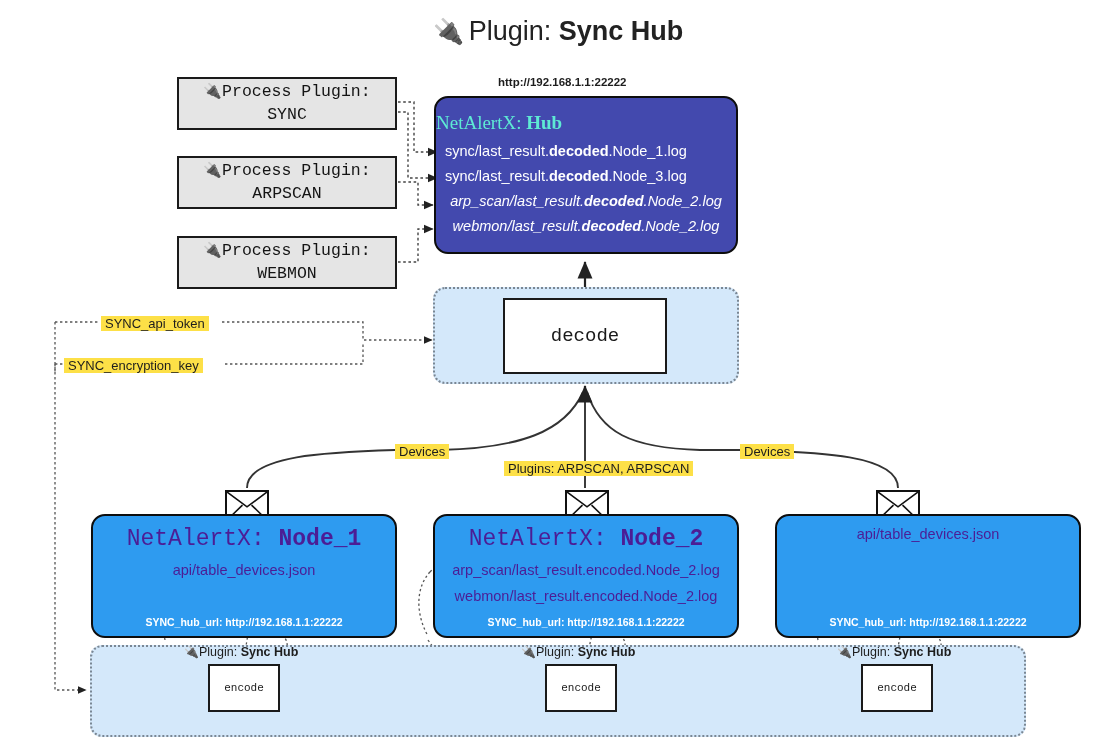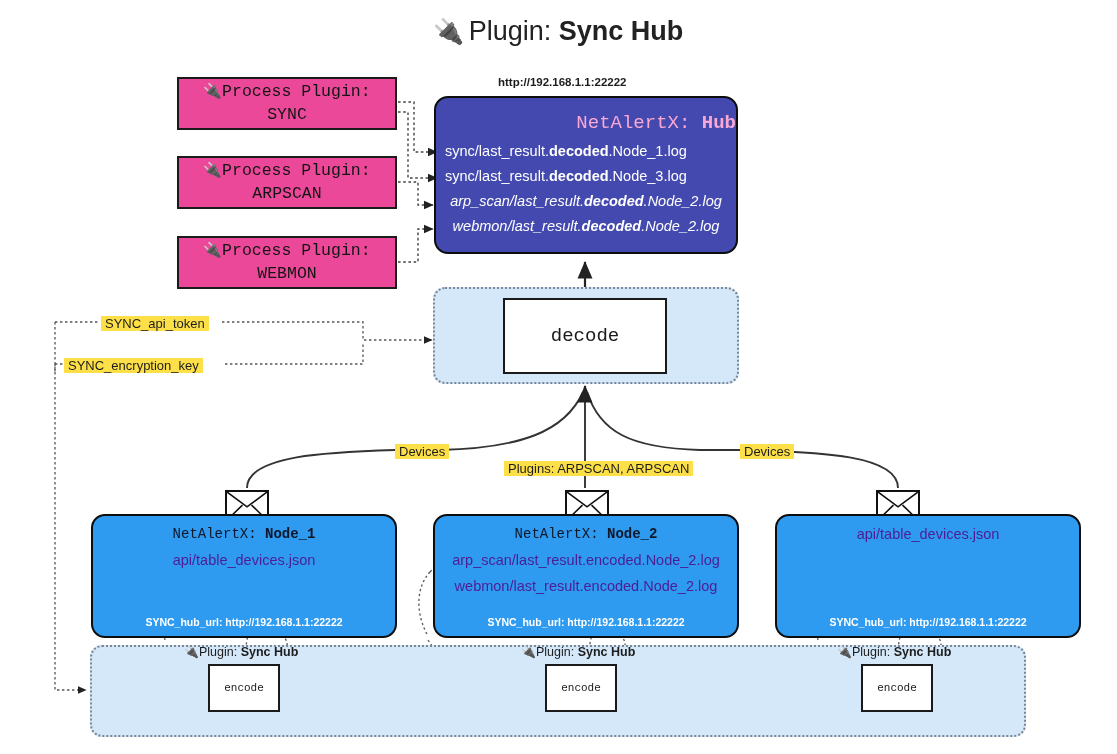--- a/index.html
+++ b/index.html
@@ -16,44 +16,44 @@
   .page-title{
     position:absolute;left:0;top:16px;width:1117px;text-align:center;
     font-size:27px;color:#222;white-space:nowrap;
   }
   .page-title .plug{font-size:25px;margin-right:4px;}
   .page-title b{font-weight:bold;}
 
   
   .proc-box{
     position:absolute;width:220px;height:53px;
-    background:#ec4899;border:2px solid #1a1a1a;
+    background:#e5e5e5;border:2px solid #1a1a1a;
     font-family:"Liberation Mono","DejaVu Sans Mono",monospace;
     font-size:16.5px;line-height:1.35;color:#141414;
     display:flex;flex-direction:column;align-items:center;justify-content:center;
     box-sizing:border-box;
   }
   .proc-box .l1{display:block;white-space:nowrap;}
   .proc-box .l2{display:block;white-space:nowrap;}
   .proc-box .plug{font-family:"Liberation Sans",sans-serif;font-size:15px;}
 
   
   .hub-url{
     position:absolute;left:498px;top:76px;width:190px;text-align:left;
     font-size:11.5px;color:#1d1d1d;font-weight:bold;white-space:nowrap;
   }
   .hub-box{
     position:absolute;left:434px;top:96px;width:304px;height:158px;
     background:#4349ae;border:2.5px solid #0d0d0d;border-radius:14px;
     box-sizing:border-box;color:#ffffff;overflow:hidden;
   }
   .hub-title{
-    text-align:right;margin-top:14px;
-    font-family:Liberation Mono, monospace;
-    font-size:19px;color:#f9a8d4;white-space:nowrap;
+    text-align:left;margin-top:14px;
+    font-family:Liberation Serif, serif;
+    font-size:19px;color:#5eead4;white-space:nowrap;
   }
   .hub-title b{font-weight:bold;}
   .hub-line{
     font-size:14.5px;color:#ffffff;white-space:nowrap;
     margin-top:9px;padding-left:9px;
   }
   .hub-line.c{text-align:center;padding-left:0;font-style:italic;}
   .hub-line b{font-weight:bold;}
 
   
@@ -90,21 +90,21 @@
     position:absolute;width:306px;height:124px;top:514px;
     background:#2e9bf0;border:2.5px solid #0d0d0d;border-radius:14px;
     box-sizing:border-box;color:#ffffff;overflow:hidden;
   }
   #node-1{left:91px;}
   #node-2{left:433px;}
   #node-3{left:775px;}
   .node-title{
     text-align:center;margin-top:10px;
     font-family:"Liberation Mono","DejaVu Sans Mono",monospace;
-    font-size:14px;color:#0f172a;white-space:nowrap;
+    font-size:23px;color:#4c1d95;white-space:nowrap;
   }
   .node-title b{font-weight:bold;}
   .node-line{
     text-align:center;font-size:14.5px;color:#4c1d95;white-space:nowrap;margin-top:10px;
   }
   .node-foot{
     position:absolute;left:0;bottom:8px;width:100%;text-align:center;
     font-size:10.5px;font-weight:bold;color:#ffffff;white-space:nowrap;
   }
 

